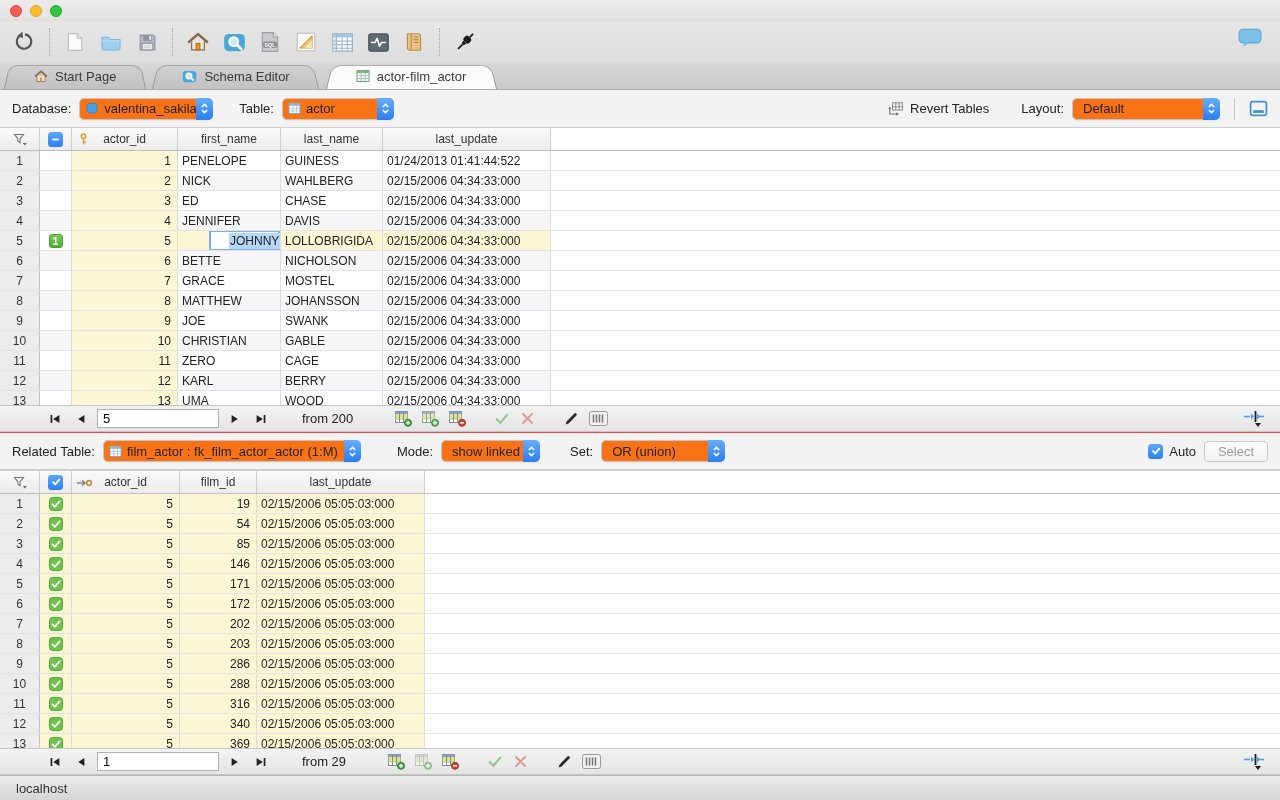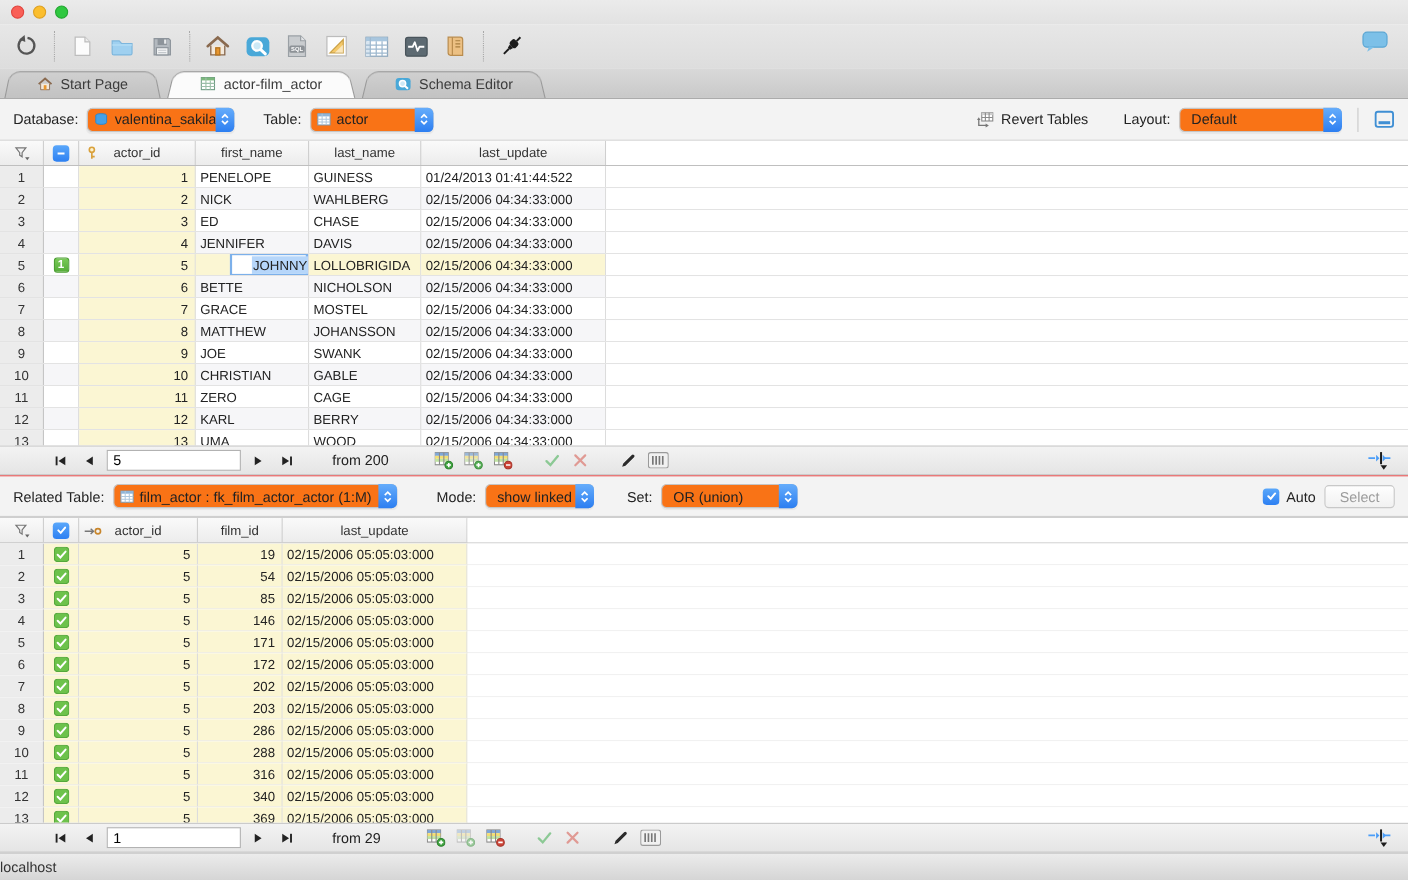--- a/index.html
+++ b/index.html
@@ -73,21 +73,21 @@
   
   .navbar { height:27px; background:linear-gradient(#f3f3f3,#e5e5e5); border-top:1px solid #c6c6c6; border-bottom:1px solid #c6c6c6; display:flex; align-items:center; padding-left:42px; position:relative; flex:none; }
   .nbtn { width:26px; height:20px; display:flex; align-items:center; justify-content:center; }
   .nav-input { width:122px; height:19px; border:1px solid #b2b2b2; background:#fff; font-family:"Liberation Sans",sans-serif; font-size:13px; padding:0 5px; margin:0 3px; }
   .fromlbl { font-size:13px; color:#222; margin-left:28px; }
   .navicons { display:flex; align-items:center; gap:10px; margin-left:42px; }
   .navicons .gap { width:8px; }
   .split { position:absolute; right:14px; top:4px; }
 
   
-  .statusbar { height:25px; background:linear-gradient(#ececec,#d5d5d5); border-top:1px solid #b7b7b7; display:flex; align-items:center; padding-left:0; font-size:13px; color:#333; flex:none; }
+  .statusbar { height:25px; background:linear-gradient(#ececec,#d5d5d5); border-top:1px solid #b7b7b7; display:flex; align-items:center; padding-left:16px; font-size:13px; color:#333; flex:none; }
 
   svg { display:block; }
 </style>
 </head>
 <body>
 
 <div class="window">
 
   <div class="titlebar">
     <div class="lights">
@@ -226,44 +226,44 @@
         <span>
             <svg width="14" height="13" viewBox="0 0 18 16">
               <path d="M1.5 8 L9 1.5 L16.5 8" stroke="#8a6a4f" stroke-width="2.2" fill="none"></path>
               <path d="M3.8 7.5 V14.5 H14.2 V7.5" fill="#f3e9dc" stroke="#8a6a4f"></path>
               <rect x="7.4" y="9.2" width="3.2" height="5.3" fill="#e8962e"></rect>
             </svg>
           </span>
         <span>Start Page</span>
       </div>
     </div>
+    <div class="tab">
+      <div class="tab-inner">
+        <span>
+            <svg width="15" height="15" viewBox="0 0 20 20">
+              <rect x="1" y="2.5" width="18" height="15" rx="4" fill="#49a8d8"></rect>
+              <circle cx="9.3" cy="9.3" r="3.8" fill="#cde9f6" stroke="#fff" stroke-width="1.8"></circle>
+              <path d="M12.2 12.2 L15.8 15.6" stroke="#fff" stroke-width="2.4"></path>
+            </svg>
+          </span>
+        <span>Schema Editor</span>
+      </div>
+    </div>
     <div class="tab active">
       <div class="tab-inner">
         <span>
             <svg width="14" height="14" viewBox="0 0 14 14">
               <rect x="1" y="1.5" width="12" height="11" fill="#fff" stroke="#6f9c84"></rect>
               <rect x="1" y="1.5" width="12" height="2.6" fill="#7cb87c"></rect>
               <path d="M5.2 1.5 V12.5 M9.2 4.1 V12.5 M1 6.8 H13 M1 9.6 H13" stroke="#9cbfa9"></path>
             </svg>
           </span>
         <span>actor-film_actor</span>
       </div>
     </div>
-    <div class="tab">
-      <div class="tab-inner">
-        <span>
-            <svg width="15" height="15" viewBox="0 0 20 20">
-              <rect x="1" y="2.5" width="18" height="15" rx="4" fill="#49a8d8"></rect>
-              <circle cx="9.3" cy="9.3" r="3.8" fill="#cde9f6" stroke="#fff" stroke-width="1.8"></circle>
-              <path d="M12.2 12.2 L15.8 15.6" stroke="#fff" stroke-width="2.4"></path>
-            </svg>
-          </span>
-        <span>Schema Editor</span>
-      </div>
-    </div>
   </div>
 
   <div class="bar selbar">
     <span class="lbl">Database:</span>
     <div class="dd" style="width:134px">
       <span>
           <svg width="14" height="14" viewBox="0 0 16 16">
             <ellipse cx="8" cy="3.6" rx="5.6" ry="2.1" fill="#45a1e6" stroke="#2f86c7"></ellipse>
             <path d="M2.4 3.6 v3.5 c0 1.15 2.5 2.1 5.6 2.1 s5.6 -0.95 5.6 -2.1 V3.6" fill="#45a1e6" stroke="#2f86c7"></path>
             <path d="M2.4 7.1 v3.5 c0 1.15 2.5 2.1 5.6 2.1 s5.6 -0.95 5.6 -2.1 V7.1" fill="#45a1e6" stroke="#2f86c7"></path>

